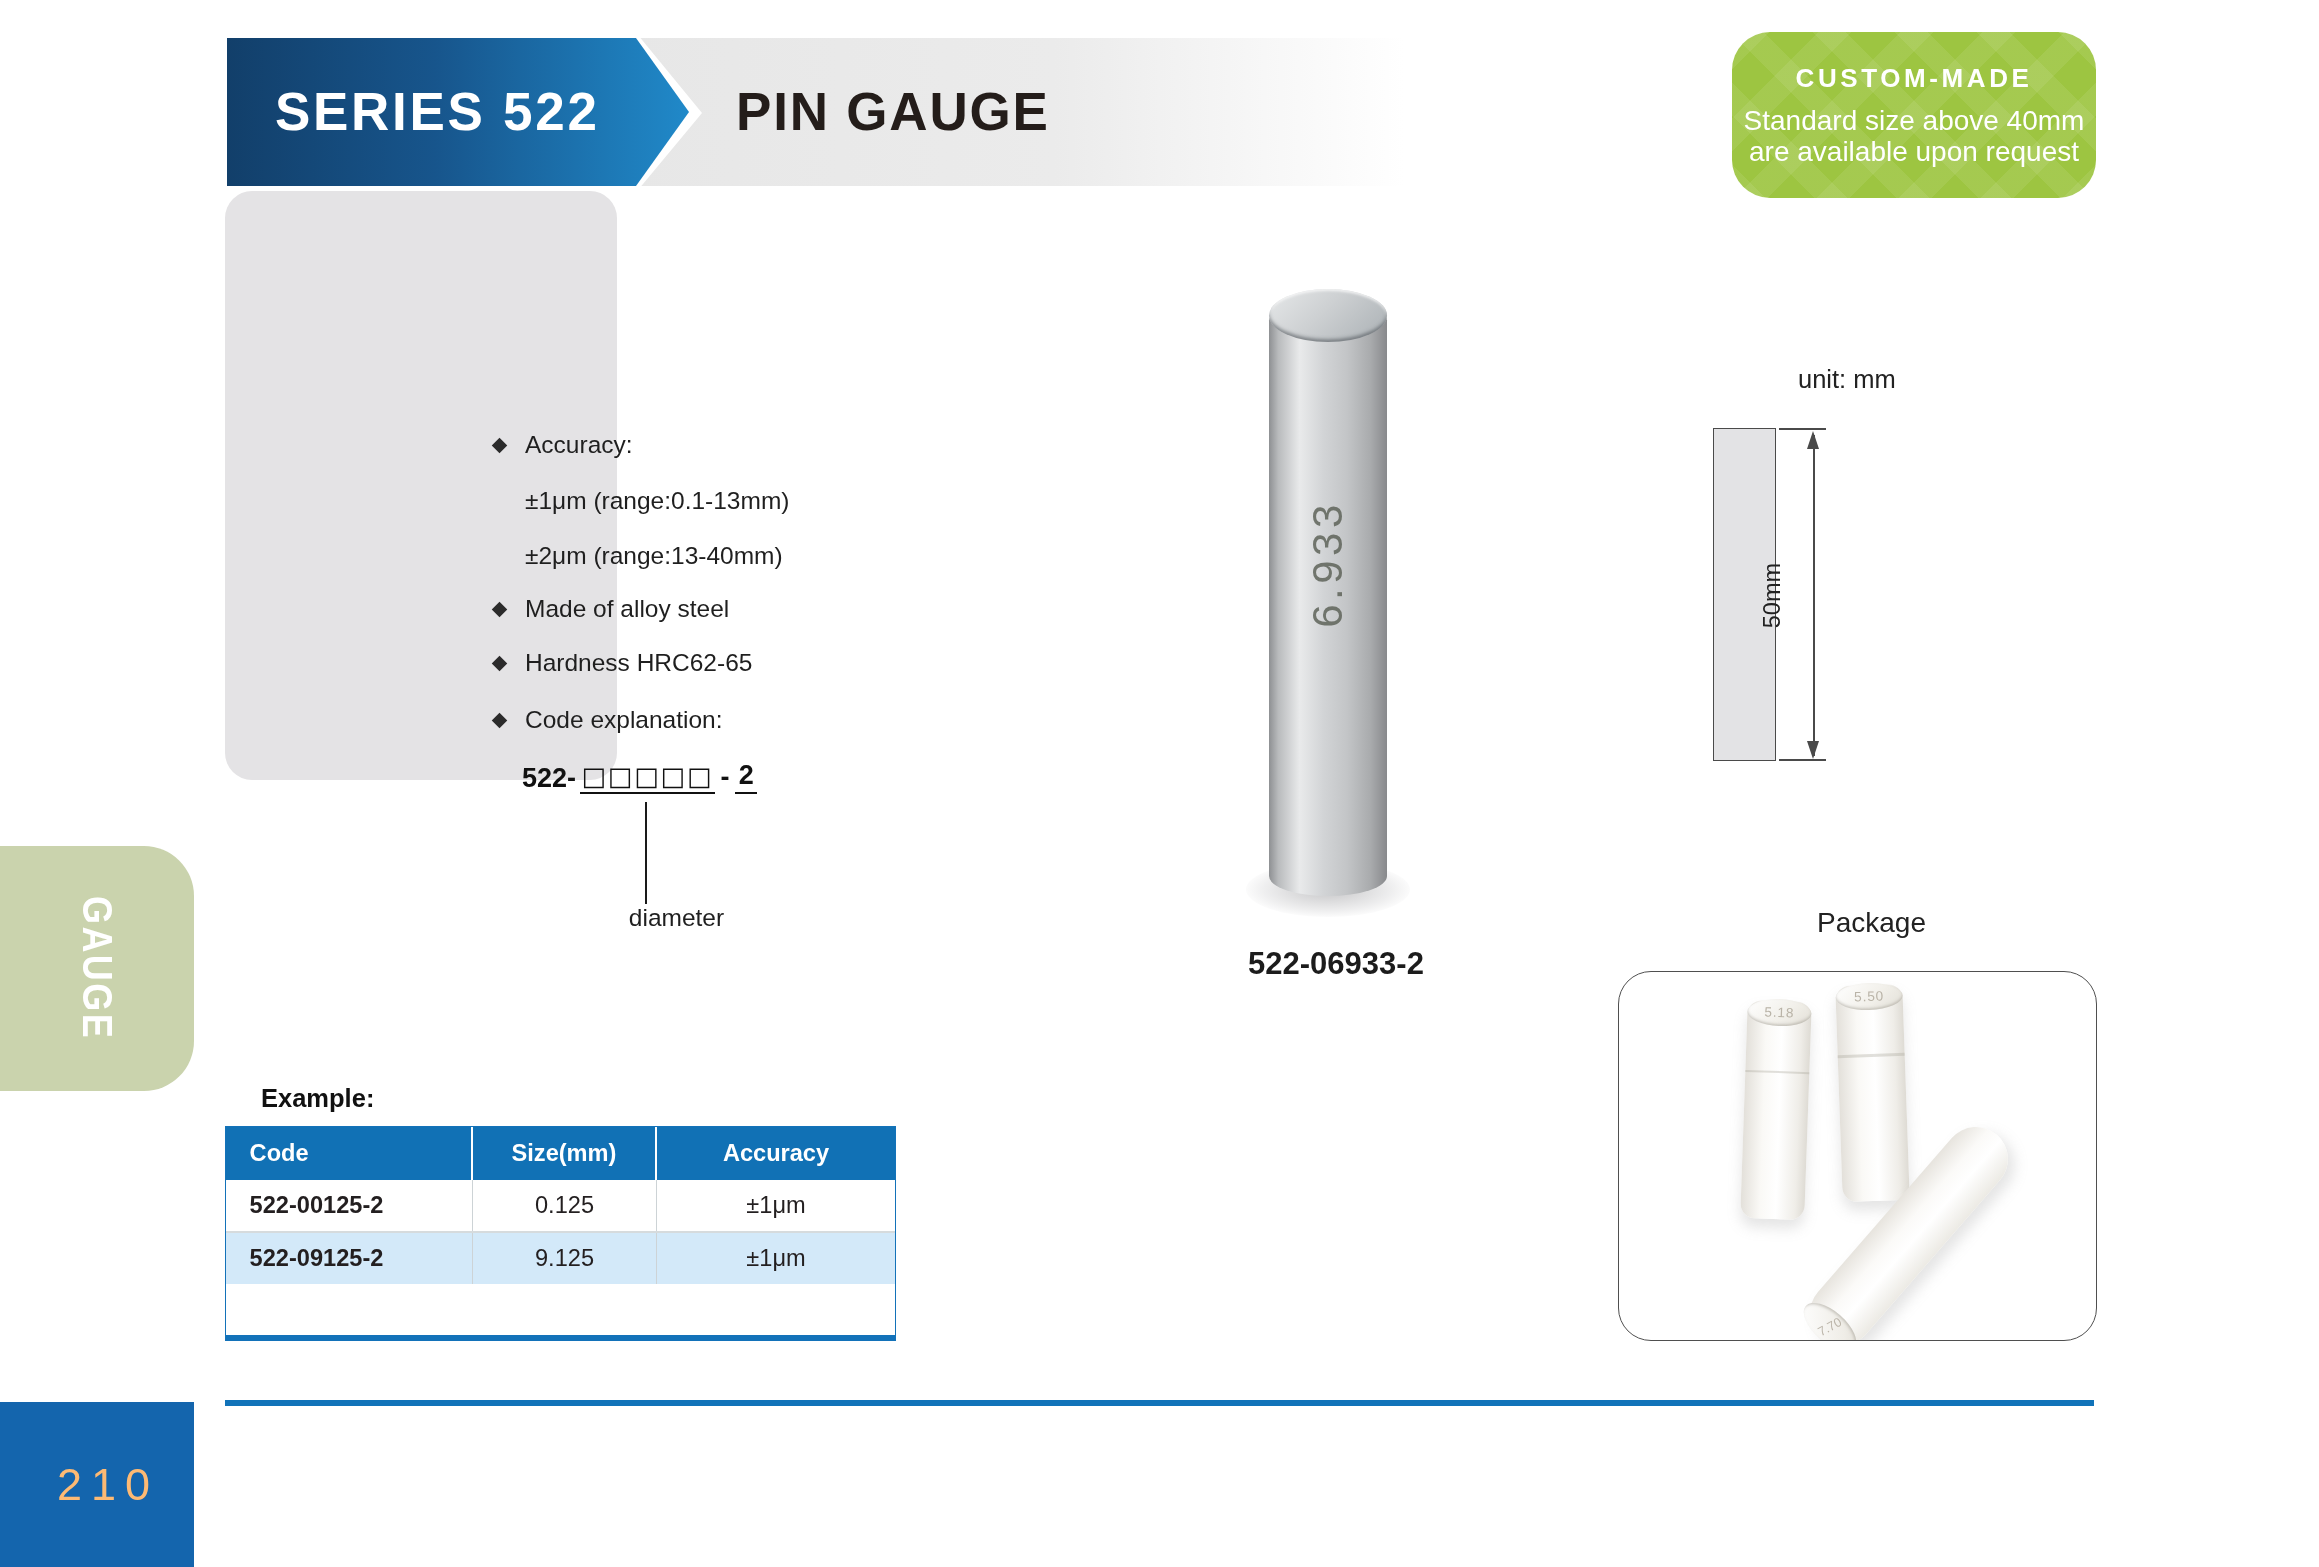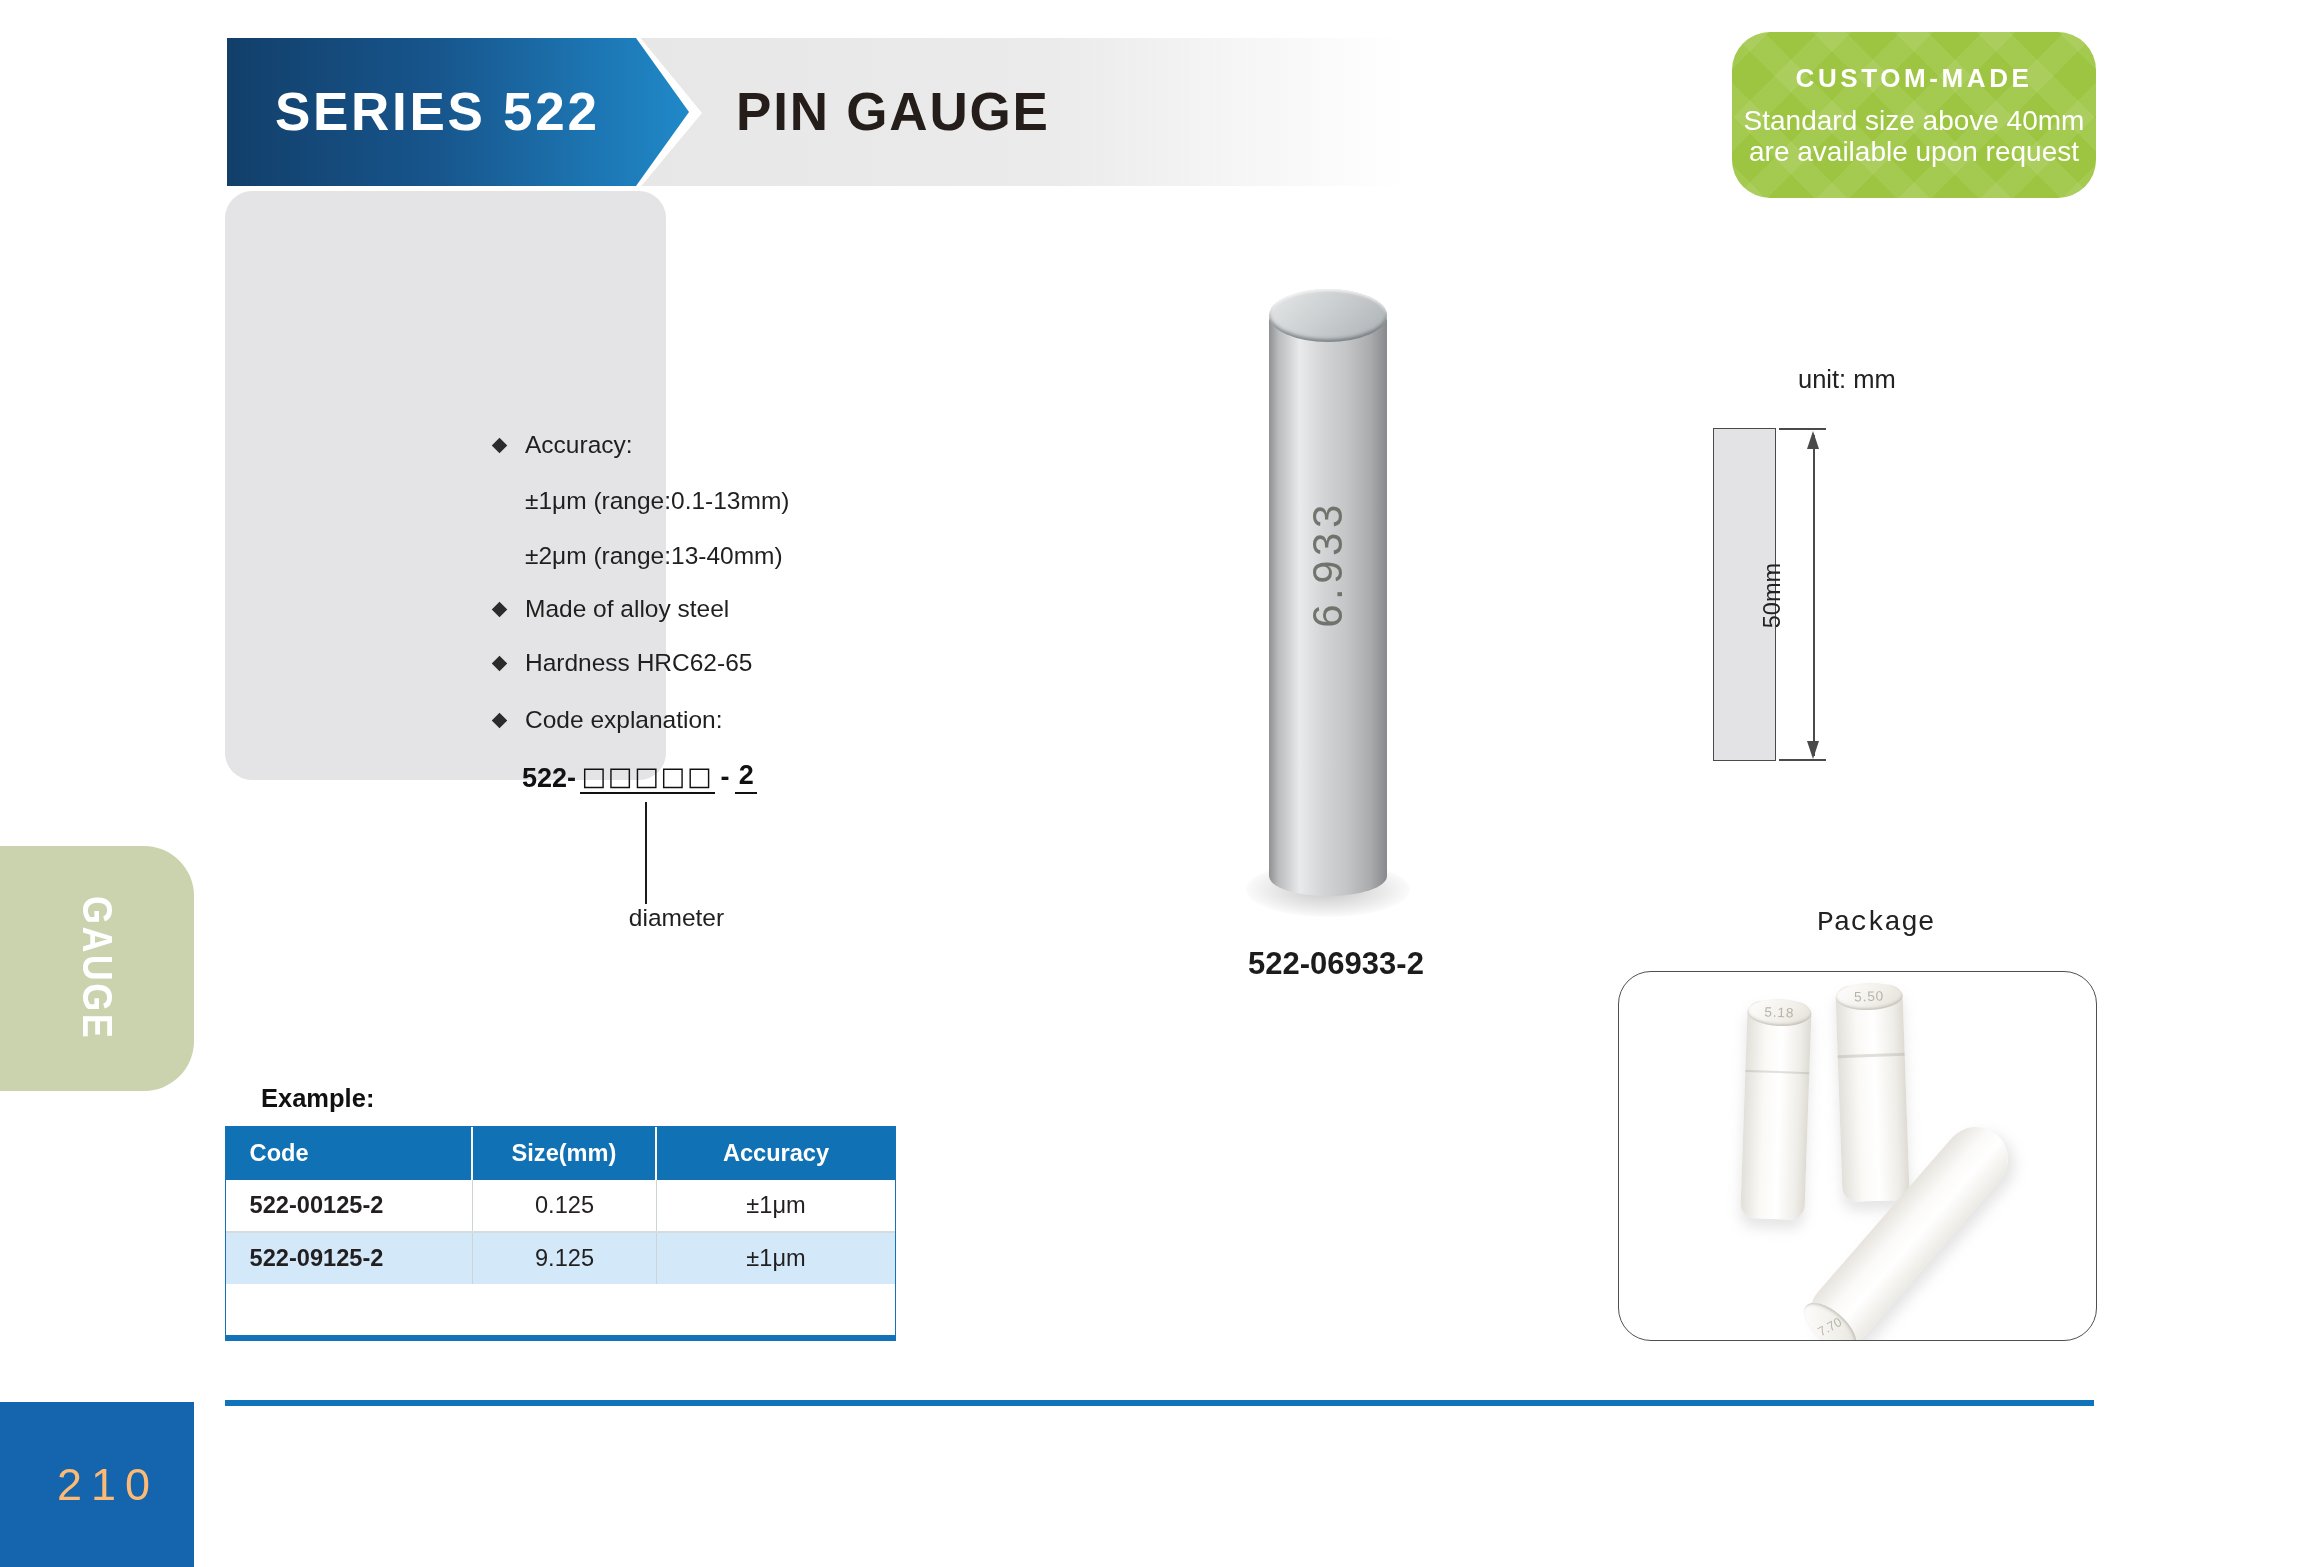--- a/index.html
+++ b/index.html
@@ -28,21 +28,21 @@
       repeating-linear-gradient(45deg,rgba(255,255,255,0.08) 0 23.6px,rgba(255,255,255,0) 23.6px 58px),
       repeating-linear-gradient(-45deg,rgba(255,255,255,0.08) 0 23.6px,rgba(255,255,255,0) 23.6px 58px),
       #9dc541;
     overflow:hidden;}
   .badge-title{margin-top:31px;text-align:center;font-size:26px;font-weight:800;
     letter-spacing:3.6px;color:#ffffff;}
   .badge-line{text-align:center;font-size:28px;line-height:31px;color:#ffffff;}
   .badge-line.first{margin-top:11px;}
 
   
-  .infobox{left:225px;top:191px;width:441px;height:589px;border-radius:27px;background:#e4e3e5;}
+  .infobox{left:225px;top:191px;width:392px;height:589px;border-radius:27px;background:#e4e3e5;}
   .info-item{position:absolute;left:300px;font-size:24.5px;color:#1f1f1f;white-space:nowrap;}
   .diamond{position:absolute;left:269px;width:11px;height:11px;background:#2b2b2b;
     transform:rotate(45deg);}
   .codeline{position:absolute;left:297px;top:571px;font-size:27px;font-weight:bold;
     color:#111;white-space:nowrap;display:flex;align-items:flex-end;}
   .codeline .boxes{font-family:"DejaVu Sans",sans-serif;font-weight:normal;font-size:26px;
     letter-spacing:1.8px;border-bottom:2.7px solid #111;padding:0 1.8px 2.7px 1.8px;margin-left:3.6px;line-height:1;}
   .codeline .sep{margin:0 5.5px 2.7px 5.5px;line-height:1;}
   .codeline .suffix{border-bottom:2.7px solid #111;padding:0 3.6px 2.7px 3.6px;line-height:1;}
   .code-vline{left:420px;top:611px;width:1.8px;height:102px;background:#1a1a1a;}
@@ -71,21 +71,21 @@
   .dim-tick.top{top:428px;}
   .dim-tick.bot{top:759px;}
   .dim-vline{left:1813px;top:435px;width:1.8px;height:321px;background:#4a4a4a;}
   .dim-arrow{width:0;height:0;border-left:6.4px solid transparent;border-right:6.4px solid transparent;left:1807px;}
   .dim-arrow.up{top:431px;border-bottom:18px solid #4a4a4a;}
   .dim-arrow.down{top:741px;border-top:18px solid #4a4a4a;}
   .dim-label{left:1755px;top:509px;width:36px;height:173px;display:flex;align-items:center;justify-content:center;}
   .dim-label span{transform:rotate(-90deg);font-size:23.6px;color:#222;white-space:nowrap;}
 
   
-  .pkg-title{left:1817px;top:907px;font-size:28px;color:#222;font-family:Liberation Mono, monospace;}
+  .pkg-title{left:1817px;top:907px;font-size:28px;color:#222;}
   .pkg-box{left:1618px;top:971px;width:479px;height:370px;border:1.8px solid #4f4f4f;
     border-radius:33px;background:#ffffff;box-sizing:border-box;overflow:hidden;}
   .vial{position:absolute;border-radius:14.5px;
     background:linear-gradient(to right,#e3e0da 0%,#faf9f6 30%,#ffffff 55%,#efede8 85%,#dedbd4 100%);
     box-shadow:0 9px 12.7px rgba(150,150,150,0.25);}
   .vial .cap{position:absolute;left:0;top:-1.8px;width:100%;height:27px;border-radius:50%;
     background:linear-gradient(135deg,#ffffff 0%,#f1efe9 60%,#e2dfd7 100%);
     box-shadow:inset 0 -1.8px 2.7px rgba(160,155,145,0.5);
     display:flex;align-items:center;justify-content:center;}
   .vial .cap span{font-size:13.6px;color:#b9b3a7;letter-spacing:0.9px;}

